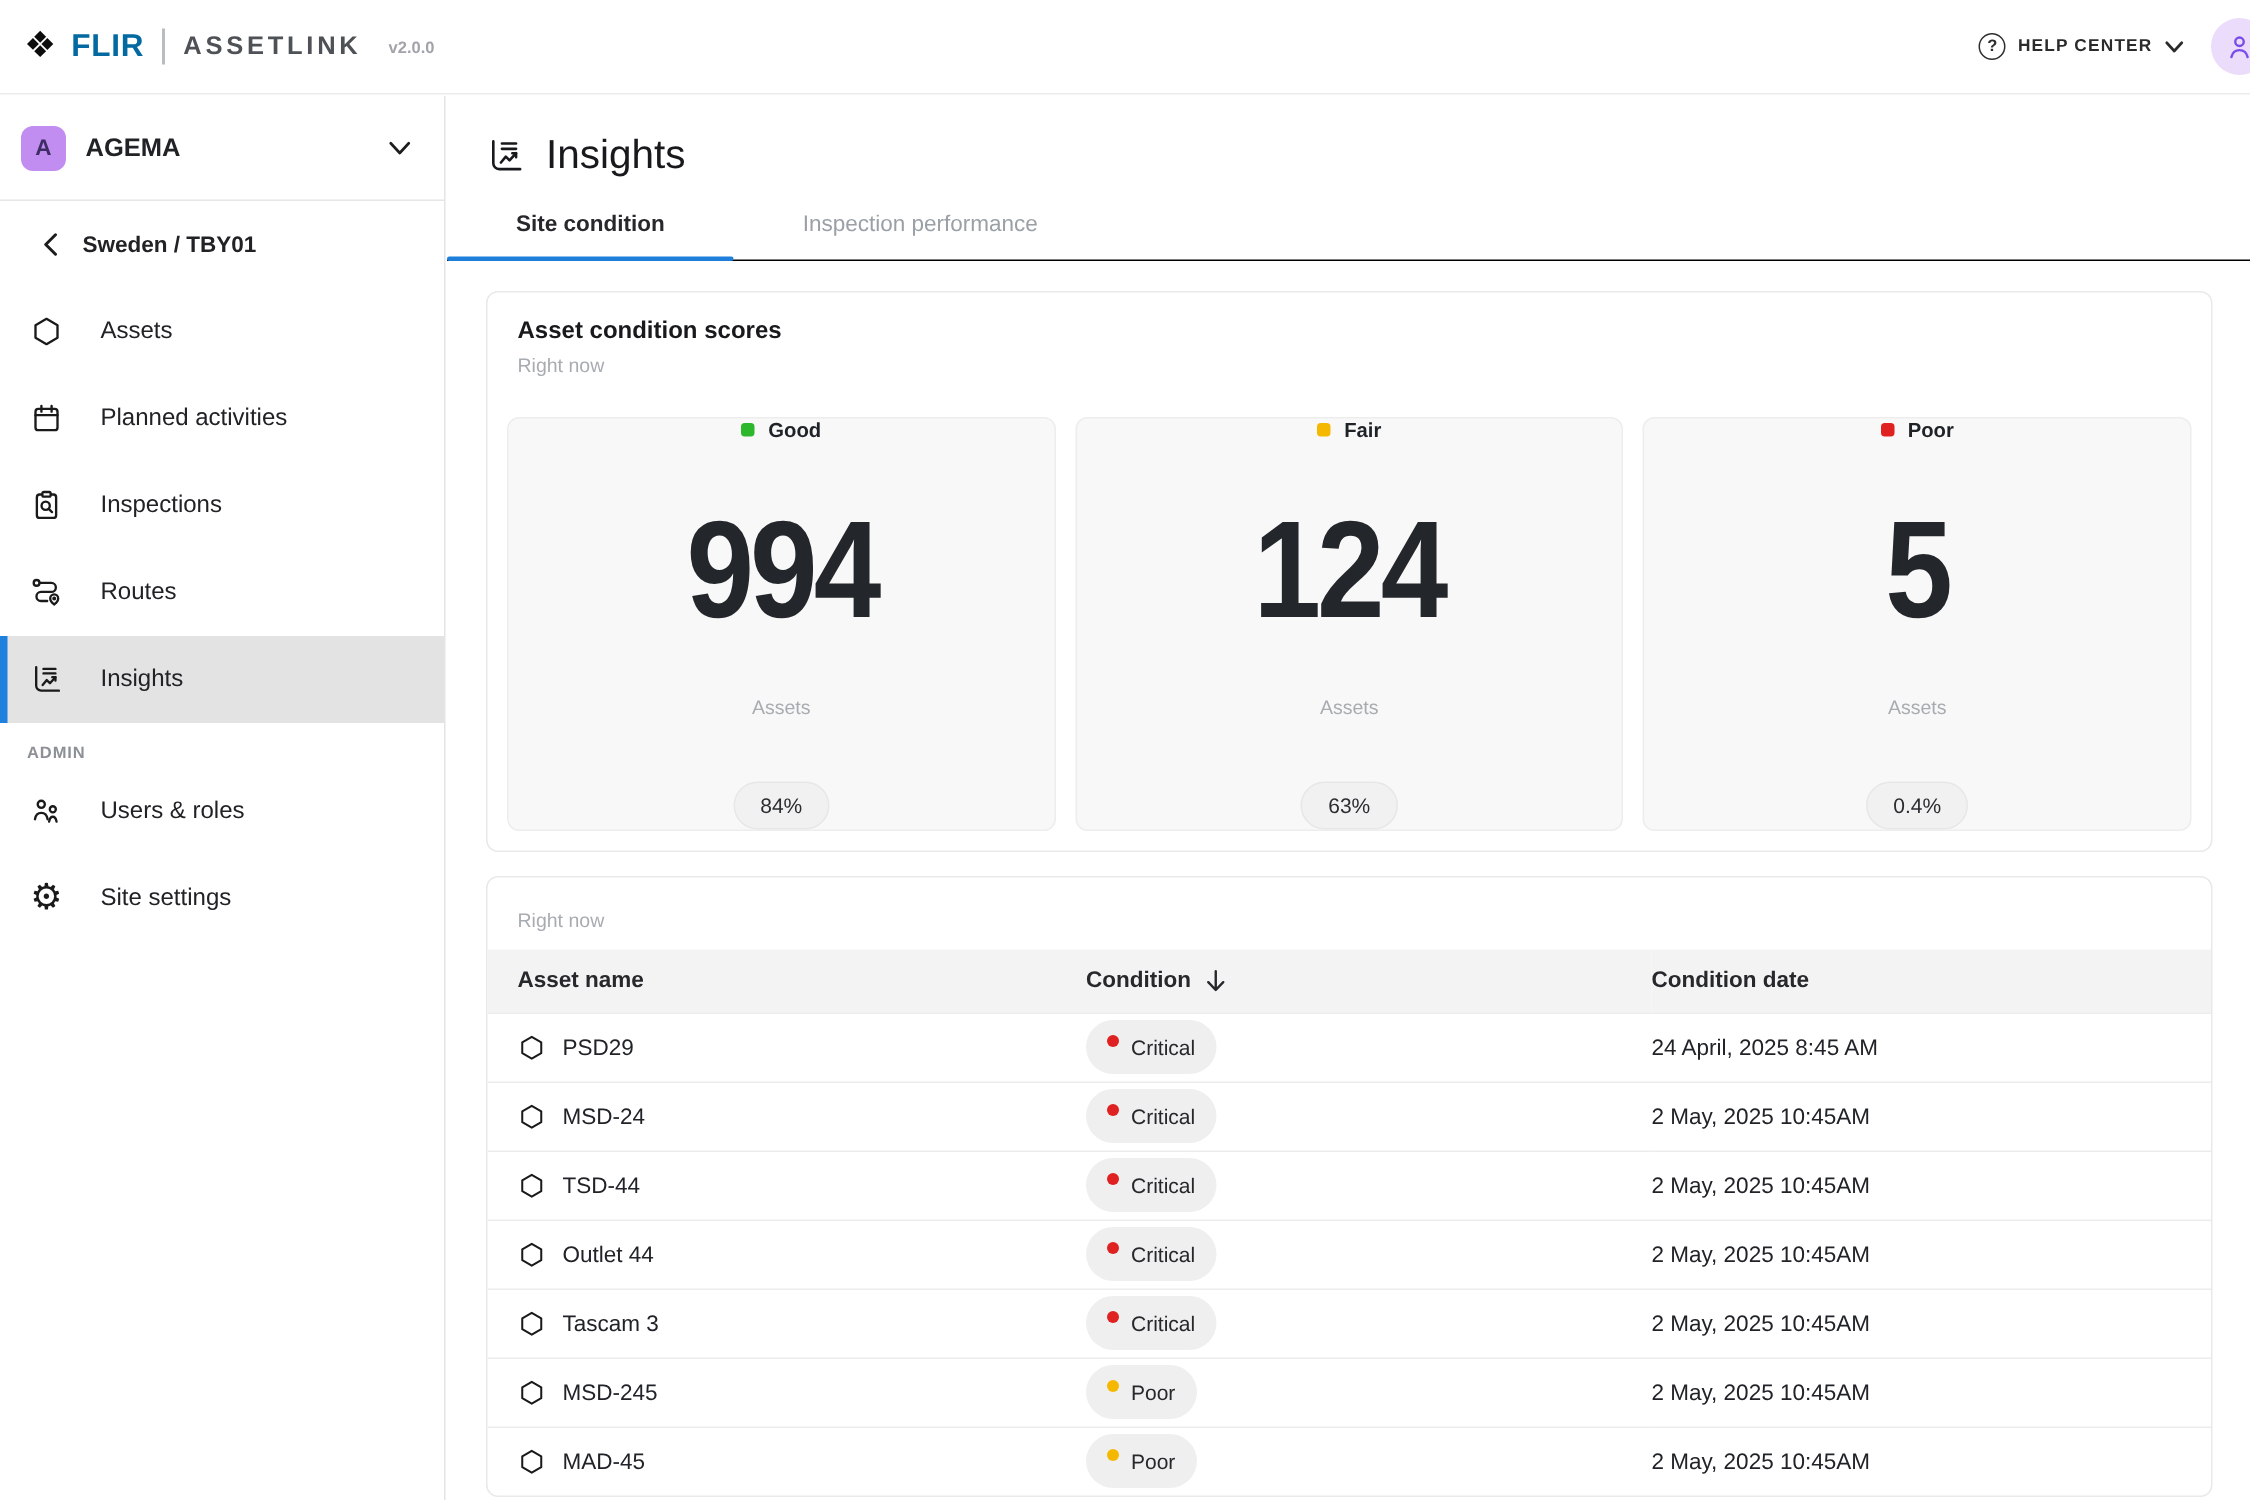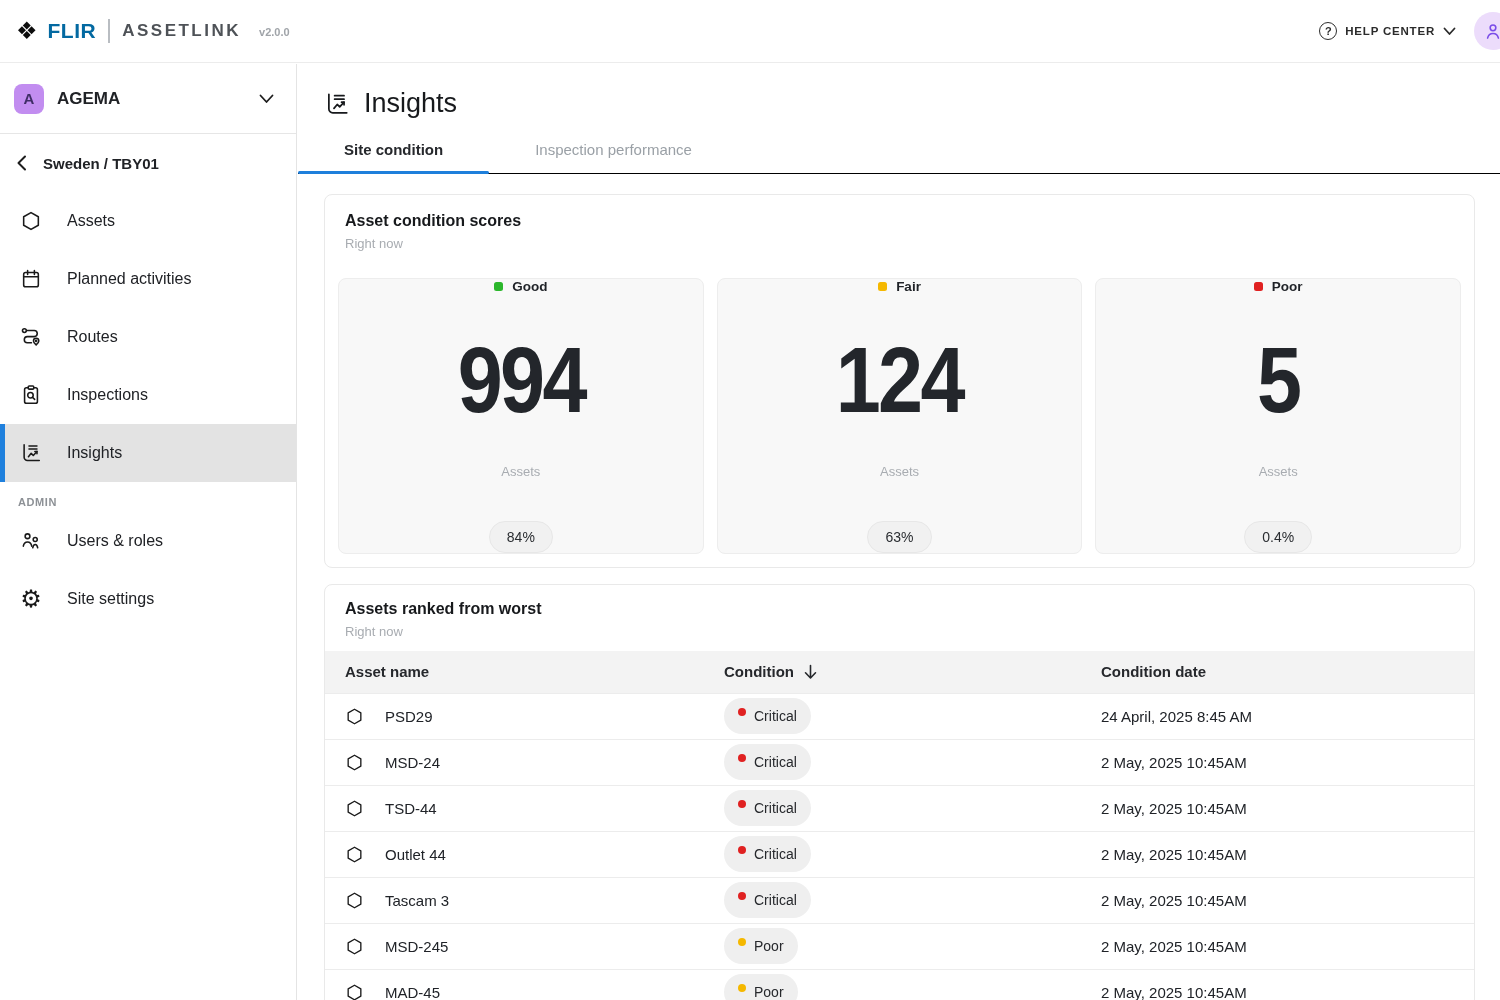--- a/index.html
+++ b/index.html
@@ -23,21 +23,21 @@
   .help-label { font-size:11.5px; font-weight:800; letter-spacing:.8px; color:#2b2b2b; }
   .avatar { width:38px; height:38px; border-radius:50%; background:#ecdcfb; margin-right:-12px;
     display:flex; align-items:center; justify-content:center; flex:0 0 auto; }
 
   
   .sidebar { position:absolute; top:64px; left:0; width:297px; bottom:0; background:#fff; border-right:1px solid #e4e4e4; }
   .org-row { height:70px; display:flex; align-items:center; gap:13px; padding:0 22px 0 14px; border-bottom:1px solid #e6e6e6; cursor:pointer; }
   .org-avatar { width:30px; height:30px; border-radius:8px; background:#c28df0; color:#3f2d66;
     font-size:15px; font-weight:700; display:flex; align-items:center; justify-content:center; }
   .org-name { font-size:17px; font-weight:700; color:#202226; flex:1; }
-  .back-row { height:58px; display:flex; align-items:center; gap:16px; padding-left:16px; cursor:pointer; }
+  .back-row { height:58px; display:flex; align-items:center; gap:16px; padding-left:28px; cursor:pointer; }
   .back-label { font-size:15px; font-weight:700; color:#202226; }
   .nav-item { position:relative; height:58px; display:flex; align-items:center; gap:24px; padding-left:19px; cursor:pointer; }
   .nav-item .nav-icon { width:24px; height:24px; display:flex; align-items:center; justify-content:center; }
   .nav-label { font-size:16px; font-weight:500; color:#202226; }
   .nav-item.selected { background:#e3e3e3; }
   .nav-item.selected::before { content:""; position:absolute; left:0; top:0; bottom:0; width:5px; background:#1f80dd; }
   .admin-label { margin:14px 0 4px 18px; font-size:11px; font-weight:700; letter-spacing:.6px; color:#8d9196; }
   .gear-glyph { font-size:24px; line-height:1; color:#1a1a1a; }
 
   
@@ -70,21 +70,21 @@
   .table-head-pad { padding:15px 13px 12px 20px; }
   table { width:100%; border-collapse:collapse; table-layout:fixed; }
   col.c-name { width:399px; } col.c-cond { width:377px; } col.c-date { width:auto; }
   thead tr { background:#f3f3f3; height:42px; }
   th { text-align:left; font-size:15px; font-weight:700; color:#26282c; }
   th.first { padding-left:20px; }
   th .th-inner { display:flex; align-items:center; gap:9px; }
   tbody tr { height:46px; border-top:1px solid #ececec; }
   td { font-size:15px; color:#202328; }
   td.first { padding-left:20px; }
-  .asset-cell { display:flex; align-items:center; gap:21px; }
+  .asset-cell { display:flex; align-items:center; gap:11px; }
   .badge { display:inline-flex; gap:8px; background:#efefef; border-radius:999px;
     padding:10px 14px; font-size:14px; color:#26282c; }
   .badge .dot-rd { width:8px; height:8px; border-radius:50%; }
   svg { display:block; }
 </style>
 </head>
 <body>
 
 <div class="app">
 
@@ -139,42 +139,42 @@
         <span class="nav-label">Assets</span>
       </div>
       <div class="nav-item">
         <span class="nav-icon">
           <svg width="22" height="22" viewBox="0 0 24 24" fill="none" stroke="#1a1a1a" stroke-width="1.7" stroke-linecap="round">
             <rect x="4" y="5" width="16" height="15.5" rx="2"></rect>
               <path d="M8.3 2.8v4.2M15.7 2.8v4.2M4 9.6h16"></path>
           </svg>
         </span>
         <span class="nav-label">Planned activities</span>
+      </div>
+      <div class="nav-item">
+        <span class="nav-icon">
+          <svg width="22" height="22" viewBox="0 0 24 24" fill="none" stroke="#1a1a1a" stroke-width="1.7" stroke-linecap="round" stroke-linejoin="round">
+            <rect x="5" y="4" width="14" height="17" rx="2"></rect>
+            <rect x="9" y="2.2" width="6" height="3.4" rx="1" fill="#fff"></rect>
+            <circle cx="11.4" cy="12.2" r="3"></circle>
+              <path d="M13.6 14.4 16 16.8"></path>
+          </svg>
+        </span>
+        <span class="nav-label">Inspections</span>
       </div>
       <div class="nav-item">
         <span class="nav-icon">
           <svg width="22" height="22" viewBox="0 0 24 24" fill="none" stroke="#1a1a1a" stroke-width="1.7" stroke-linecap="round">
             <circle cx="4.8" cy="5" r="2.1"></circle>
             <path d="M7.3 5h8.2a3.3 3.3 0 0 1 0 6.6H8a3.3 3.3 0 0 0 0 6.6h4.5"></path>
             <path d="M17.6 13.4a2.9 2.9 0 0 1 2.9 2.9c0 2-2.9 4.4-2.9 4.4s-2.9-2.4-2.9-4.4a2.9 2.9 0 0 1 2.9-2.9Z"></path>
             <circle cx="17.6" cy="16.3" r=".6" fill="#1a1a1a"></circle>
           </svg>
         </span>
         <span class="nav-label">Routes</span>
-      </div>
-      <div class="nav-item">
-        <span class="nav-icon">
-          <svg width="22" height="22" viewBox="0 0 24 24" fill="none" stroke="#1a1a1a" stroke-width="1.7" stroke-linecap="round" stroke-linejoin="round">
-            <rect x="5" y="4" width="14" height="17" rx="2"></rect>
-            <rect x="9" y="2.2" width="6" height="3.4" rx="1" fill="#fff"></rect>
-            <circle cx="11.4" cy="12.2" r="3"></circle>
-              <path d="M13.6 14.4 16 16.8"></path>
-          </svg>
-        </span>
-        <span class="nav-label">Inspections</span>
       </div>
       <div class="nav-item selected">
         <span class="nav-icon">
           <svg width="22" height="22" viewBox="0 0 24 24" fill="none" stroke="#1a1a1a" stroke-width="1.7" stroke-linecap="round" stroke-linejoin="round">
             <path d="M4.5 3v13.5a3.6 3.6 0 0 0 3.6 3.6H21"></path>
             <path d="M9.8 4.3h8.7M9.8 7.6h8.7"></path>
             <path d="M9.2 16l3-3.6 2.3 2.3 4-4.4"></path>
               <path d="M18.5 10.3v2.4M18.5 10.3h-2.3"></path>
           </svg>
         </span>
@@ -254,21 +254,20 @@
             <div class="big-num">5</div>
             <div class="tile-unit">Assets</div>
             <div class="tile-pill">0.4%</div>
           </div>
 
       </div>
     </section>
 
     <section class="card table-card">
       <div class="table-head-pad">
-        <h2 class="card-title">Assets ranked from worst</h2>
         <div class="card-sub">Right now</div>
       </div>
       <table>
         <colgroup>
             <col class="c-name">
             <col class="c-cond">
             <col class="c-date">
           </colgroup>
         <thead>
           <tr>

